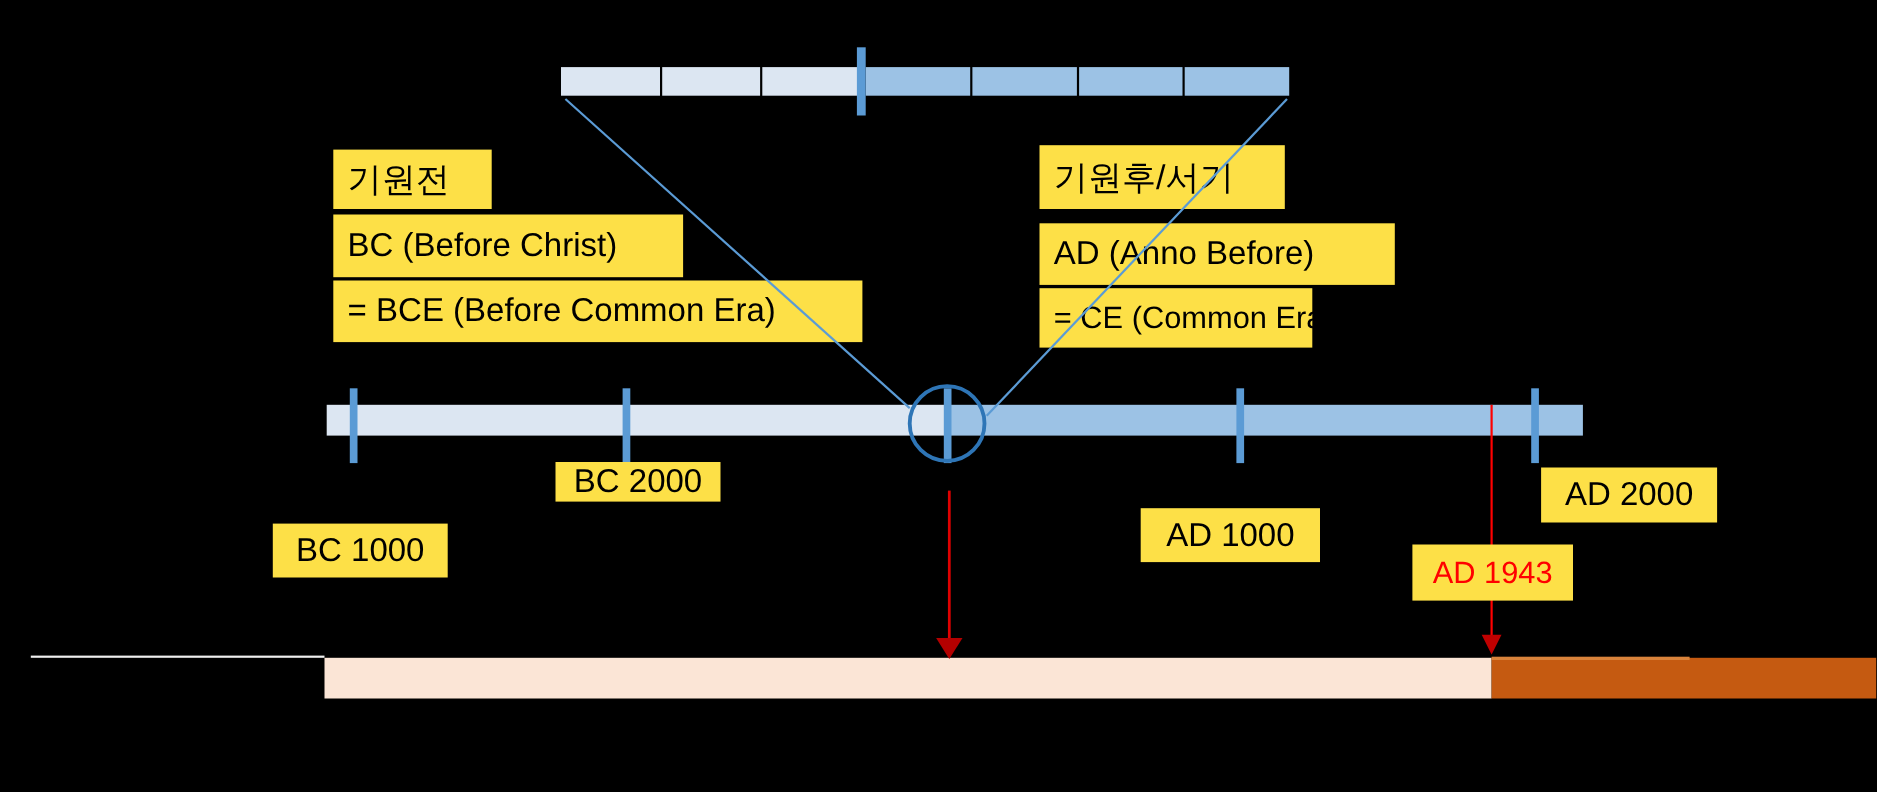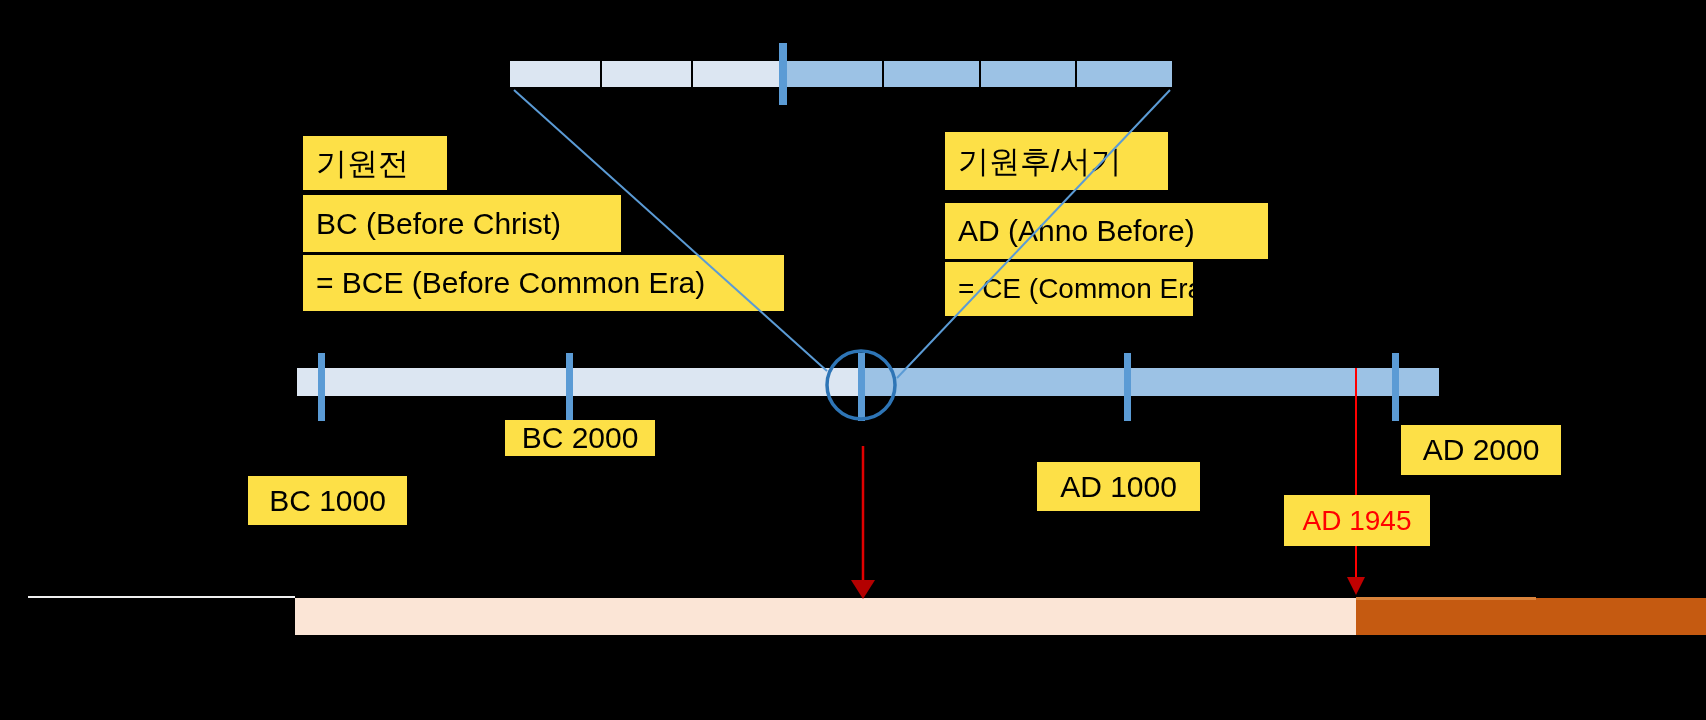--- a/index.html
+++ b/index.html
@@ -88,21 +88,21 @@
   <div class="whitebox box-era-left-line1 padded">BC (Before Christ)</div>
   <div class="whitebox box-era-left-line2 padded">= BCE (Before Common Era)</div>
   <div class="whitebox box-era-right-korean padded">기원후/서기</div>
   <div class="whitebox box-era-right-line1 padded">AD (Anno Before)</div>
   <div class="whitebox box-era-right-line2 padded">= CE (Common Era)</div>
 
   <div class="whitebox box-bc1000 centered">BC 1000</div>
   <div class="whitebox box-bc2000 centered">BC 2000</div>
   <div class="whitebox box-ad1000 centered">AD 1000</div>
   <div class="whitebox box-ad2000 centered">AD 2000</div>
-  <div class="whitebox box-ad1950 centered">AD 1945</div>
+  <div class="whitebox box-ad1950 centered">AD 1943</div>
 
   <svg class="svg-upper" width="1706" height="720" viewBox="0 0 1706 720">
     <line x1="514" y1="90" x2="827" y2="371" stroke="#5b9bd5" stroke-width="2"></line>
     <line x1="1170" y1="90" x2="897" y2="378" stroke="#5b9bd5" stroke-width="2"></line>
     <circle cx="861" cy="385" r="34" fill="none" stroke="#2e75b6" stroke-width="3.5"></circle>
   </svg>
 
 </div>
 
 </body></html>

